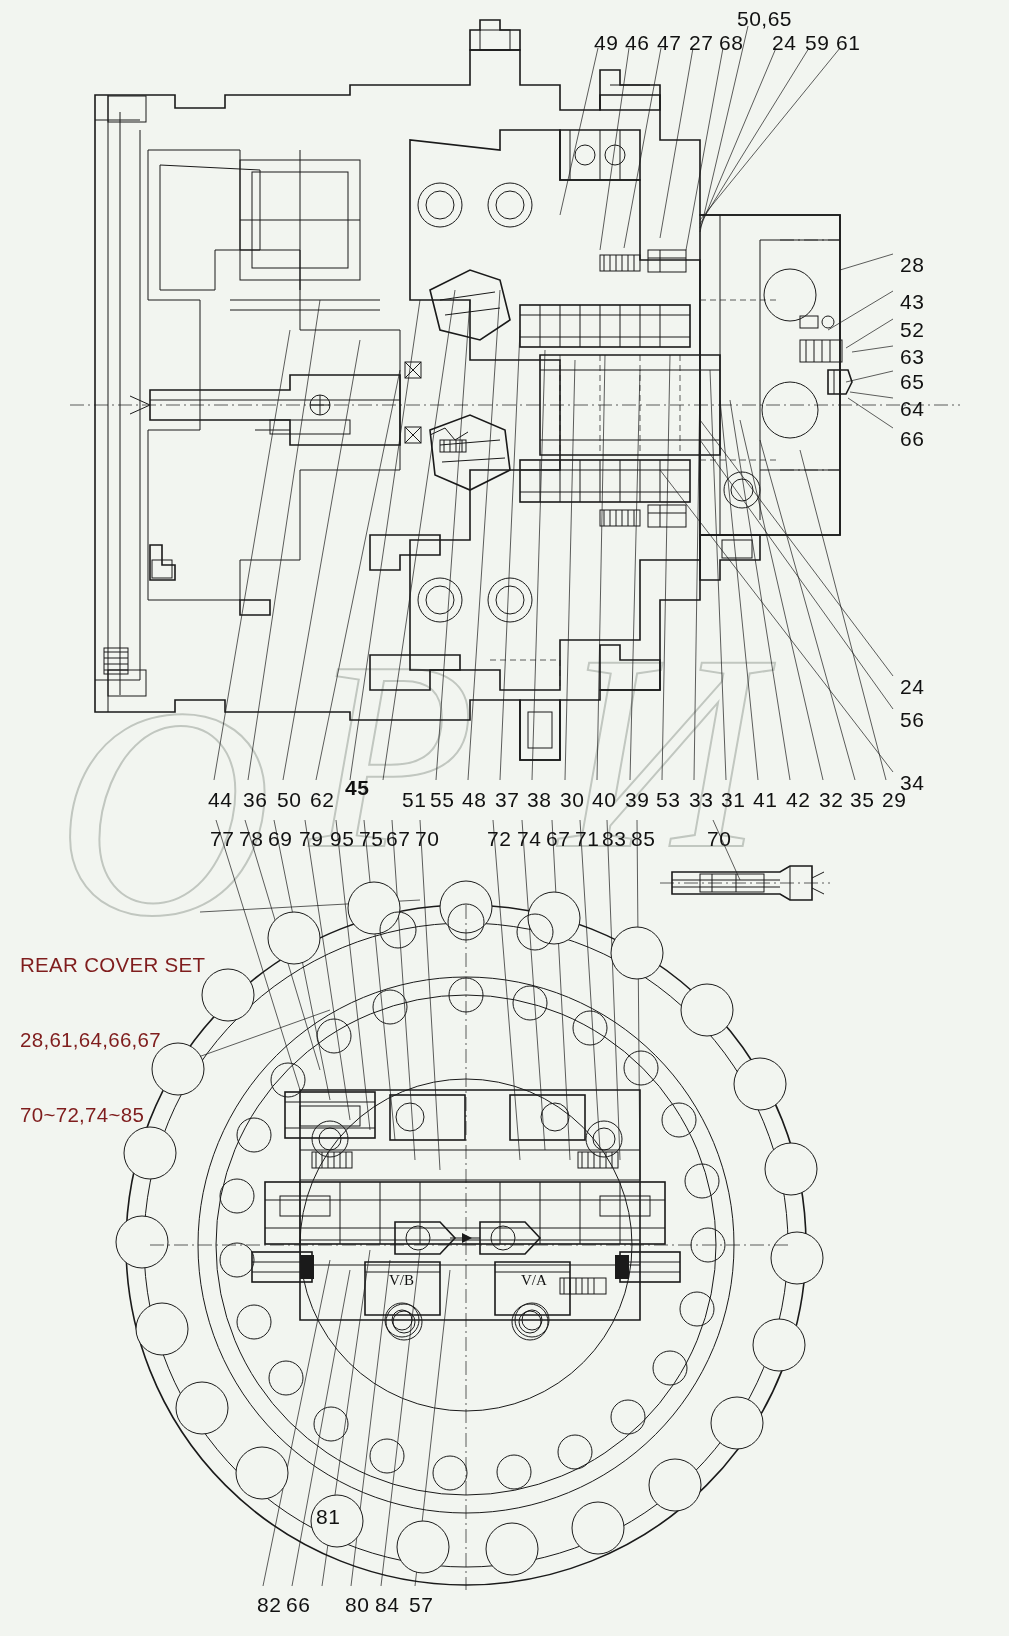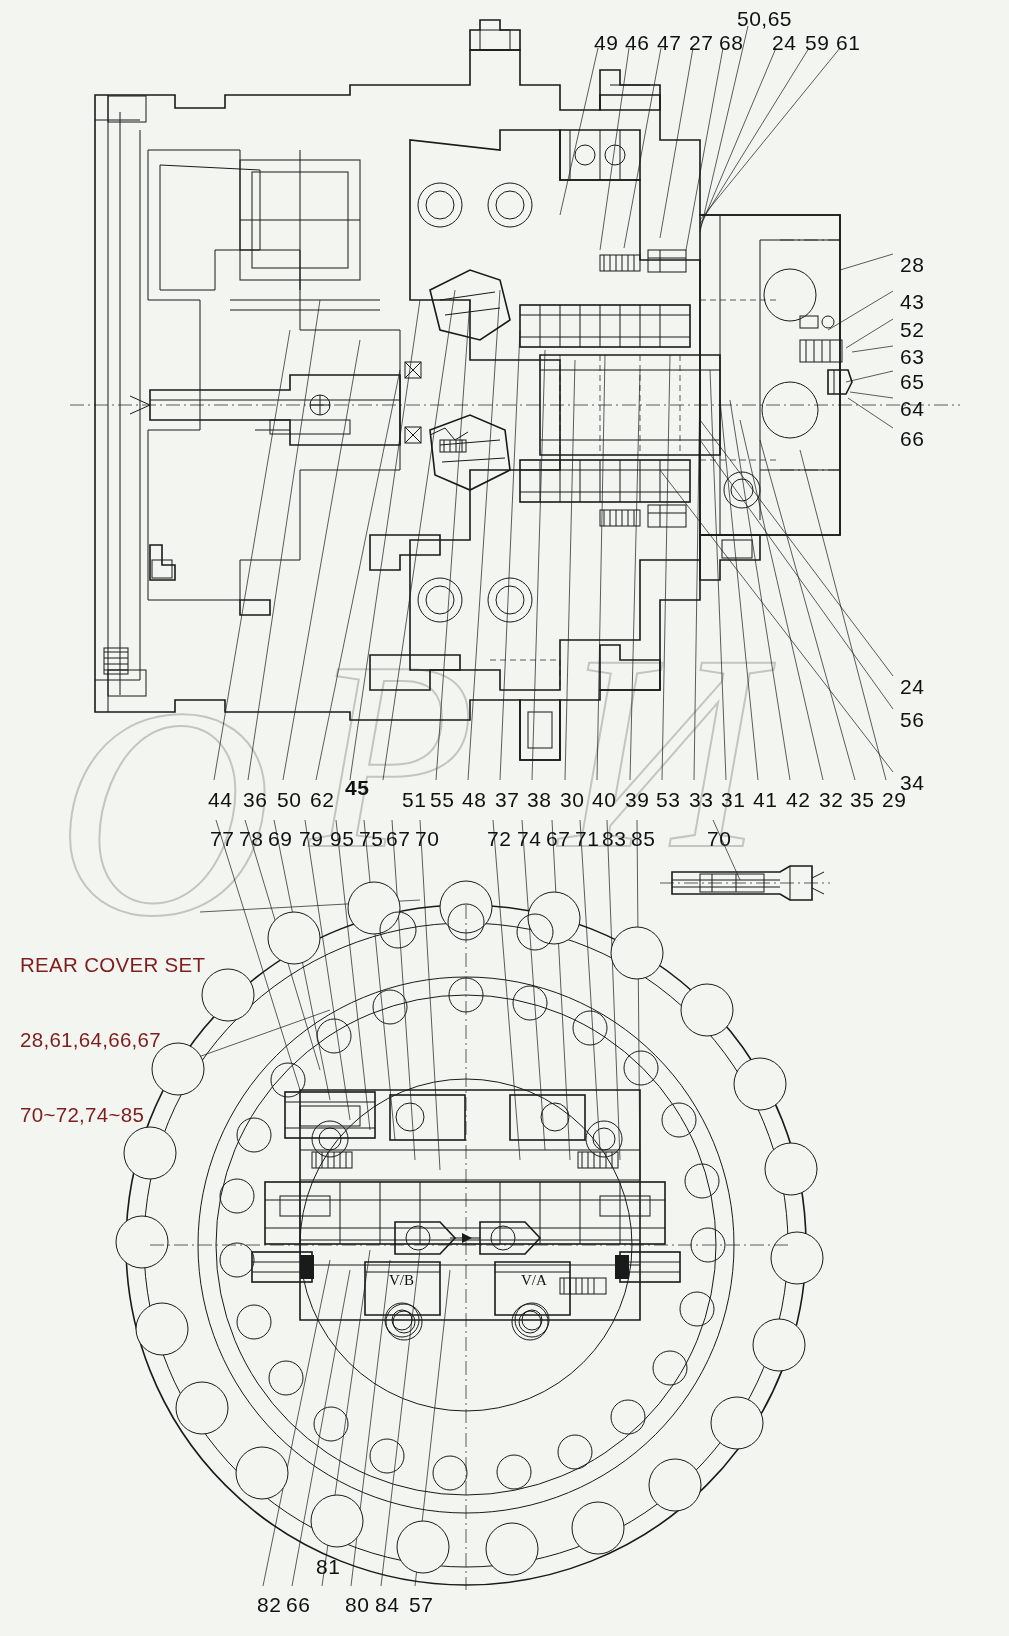--- a/index.html
+++ b/index.html
@@ -508,21 +508,21 @@
       <div class="lbl" style="left: 415px; top: 828px;">70</div>
       <div class="lbl" style="left: 487px; top: 828px;">72</div>
       <div class="lbl" style="left: 517px; top: 828px;">74</div>
       <div class="lbl" style="left: 546px; top: 828px;">67</div>
       <div class="lbl" style="left: 575px; top: 828px;">71</div>
       <div class="lbl" style="left: 602px; top: 828px;">83</div>
       <div class="lbl" style="left: 631px; top: 828px;">85</div>
       <div class="lbl" style="left: 707px; top: 828px;">70</div>
       <div class="lbl" style="left: 257px; top: 1594px;">82</div>
       <div class="lbl" style="left: 286px; top: 1594px;">66</div>
-      <div class="lbl" style="left: 316px; top: 1556px;">81</div>
+      <div class="lbl" style="left: 316px; top: 1506px;">81</div>
       <div class="lbl" style="left: 345px; top: 1594px;">80</div>
       <div class="lbl" style="left: 375px; top: 1594px;">84</div>
       <div class="lbl" style="left: 409px; top: 1594px;">57</div>
     </div>
 
   <div class="txtblock" style="left:20px;top:902px;">
     <div>REAR COVER SET</div>
     <div>28,61,64,66,67</div>
     <div>70~72,74~85</div>
   </div>

